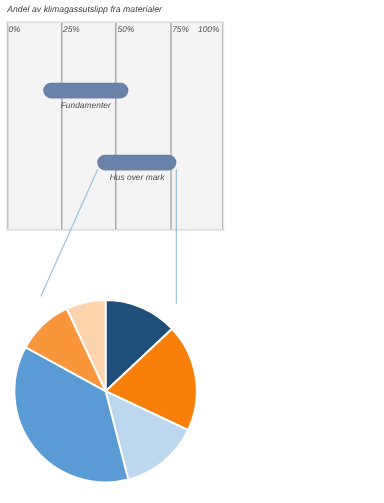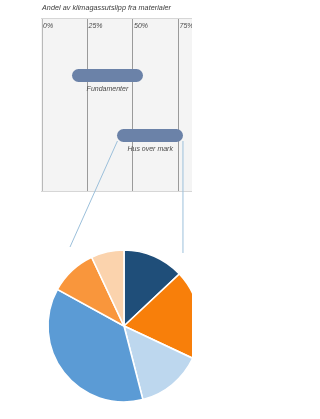--- a/index.html
+++ b/index.html
@@ -4,21 +4,21 @@
 <title>Andel av klimagassutslipp fra materialer</title>
 <style>
   html,body{margin:0;padding:0;}
   body{
     width:192px;height:419px;
     background:#ffffff;
     font-family:"Liberation Sans","DejaVu Sans",sans-serif;
     overflow:hidden;
     position:relative;
   }
-  #root{position:relative;width:192px;height:419px;overflow:hidden;margin-left:36px;}
+  #root{position:relative;width:192px;height:419px;overflow:hidden;}
 
   
   .chart-title{
     position:absolute;
     left:6px; top:3px;
     width:180px;
     font-size:7.2px;
     line-height:10px;
     color:#3b3b3b;
     letter-spacing:0.05px;

